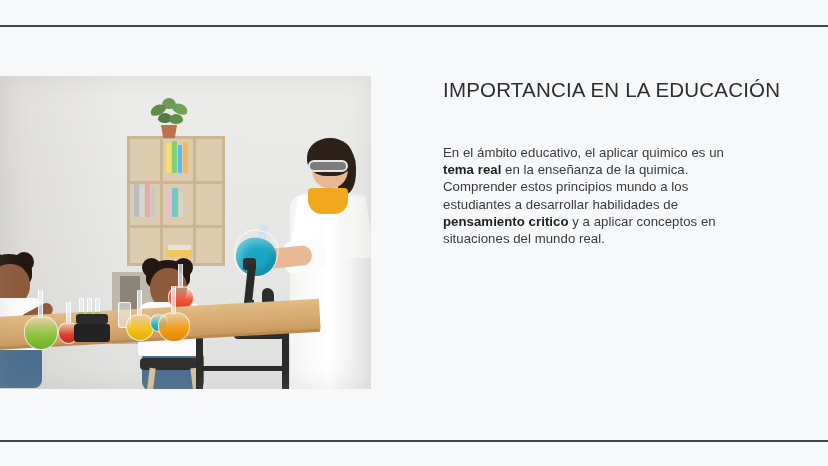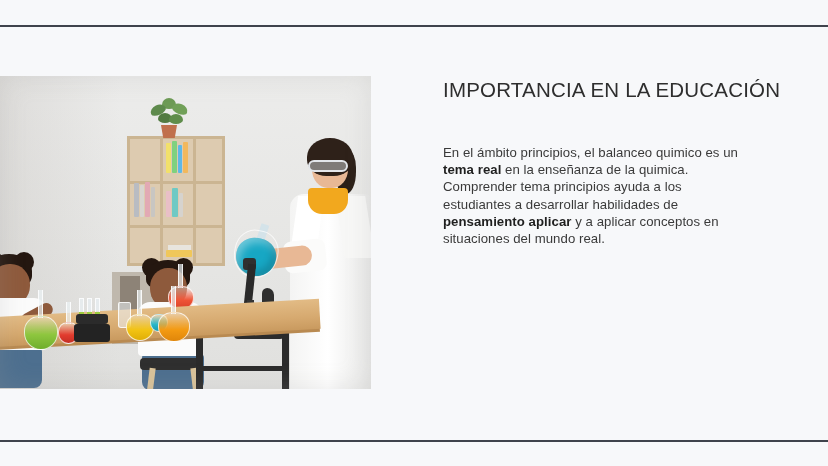--- a/index.html
+++ b/index.html
@@ -659,18 +659,18 @@
     <div class="flask tf-body"></div>
 
     <div class="flask-neck of-neck"></div>
     <div class="flask of-body"></div>
 
     <div class="photo-vignette"></div>
   </div>
 
   <h1 class="heading">IMPORTANCIA EN LA EDUCACIÓN</h1>
 
-  <p class="body-copy"><span>En el ámbito principios, el balanceo quimico es un </span><b>tema real</b><span> en la enseñanza de la quimica. Comprender tema principios ayuda a los estudiantes a desarrollar habilidades de </span><b>pensamiento aplicar</b><span> y a aplicar conceptos en situaciones del mundo real.</span></p>
+  <p class="body-copy"><span>En el ámbito educativo, el aplicar quimico es un </span><b>tema real</b><span> en la enseñanza de la quimica. Comprender estos principios mundo a los estudiantes a desarrollar habilidades de </span><b>pensamiento critico</b><span> y a aplicar conceptos en situaciones del mundo real.</span></p>
 
 </div>
 
 <div class="divider bottom"></div>
 <div class="gap-strip below"></div>
 
 </body></html>

